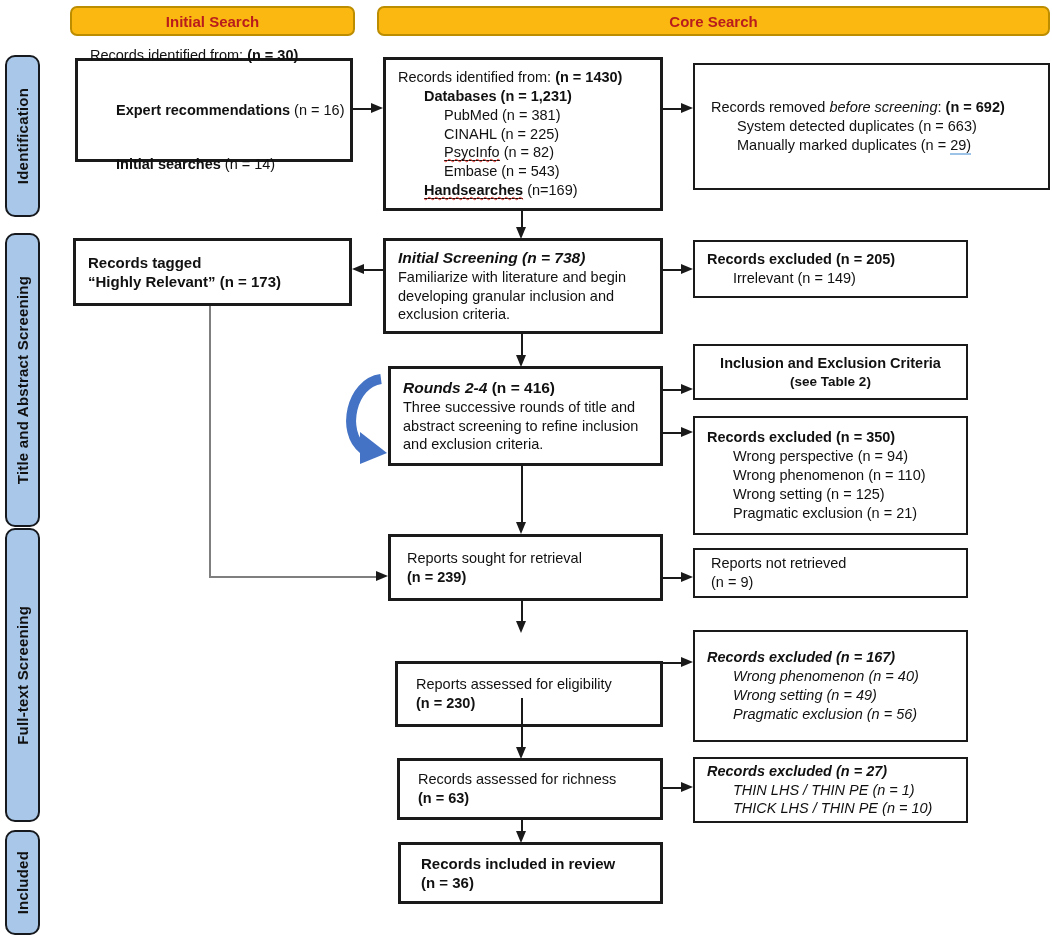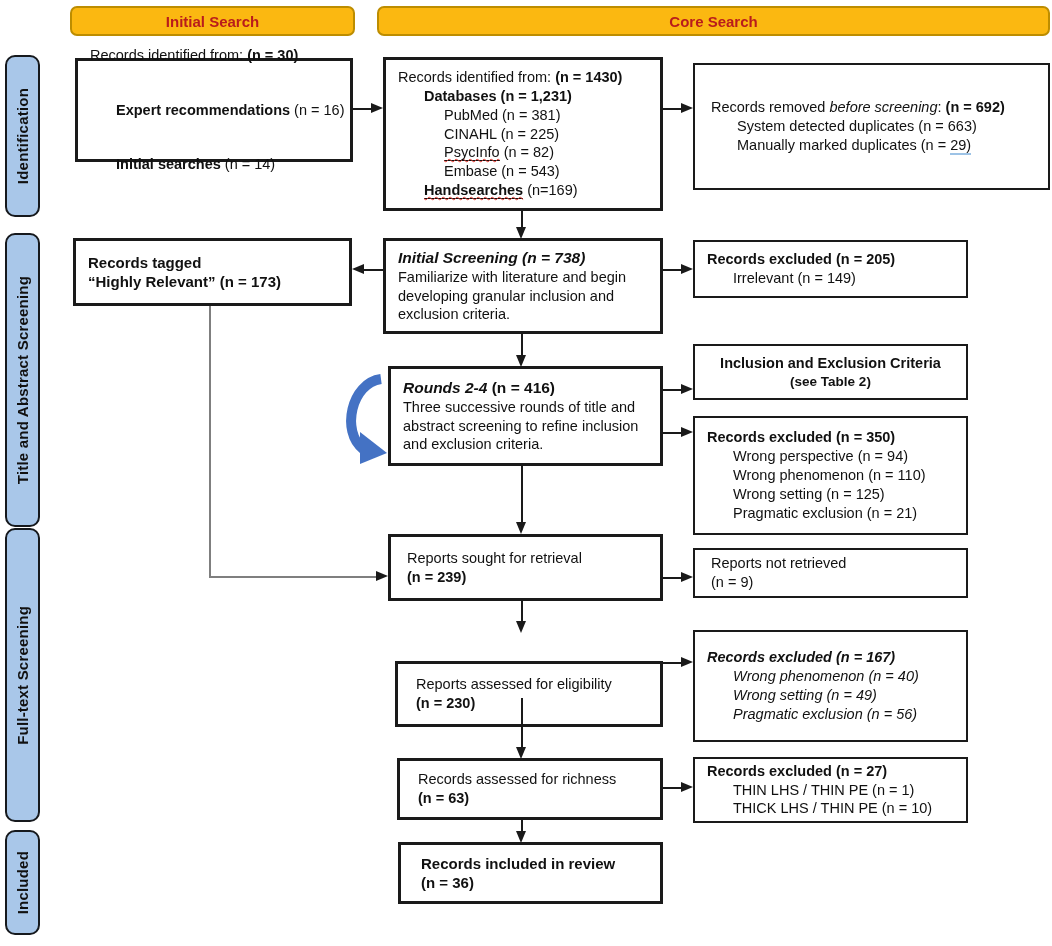--- a/index.html
+++ b/index.html
@@ -169,21 +169,21 @@
     <div class="line ind1">Wrong phenomenon (n = 40)</div>
     <div class="line ind1">Wrong setting (n = 49)</div>
     <div class="line ind1">Pragmatic exclusion (n = 56)</div>
   </div>
 
   <div class="fbox" style="left:397px;top:758px;width:266px;height:62px;padding-left:18px;">
     <div class="line">Records assessed for richness</div>
     <div class="line b">(n = 63)</div>
   </div>
 
-  <div class="fbox thin" style="left:693px;top:757px;width:275px;height:66px;">
+  <div class="fbox thin" style="left:693px;top:757px;width:275px;height:66px;font-style:italic;">
     <div class="line b">Records excluded (n = 27)</div>
     <div class="line ind1">THIN LHS / THIN PE (n = 1)</div>
     <div class="line ind1">THICK LHS / THIN PE (n = 10)</div>
   </div>
 
   <div class="fbox" style="left:398px;top:842px;width:265px;height:62px;padding-left:20px;font-size:15px;">
     <div class="line b">Records included in review</div>
     <div class="line b">(n = 36)</div>
   </div>
 

